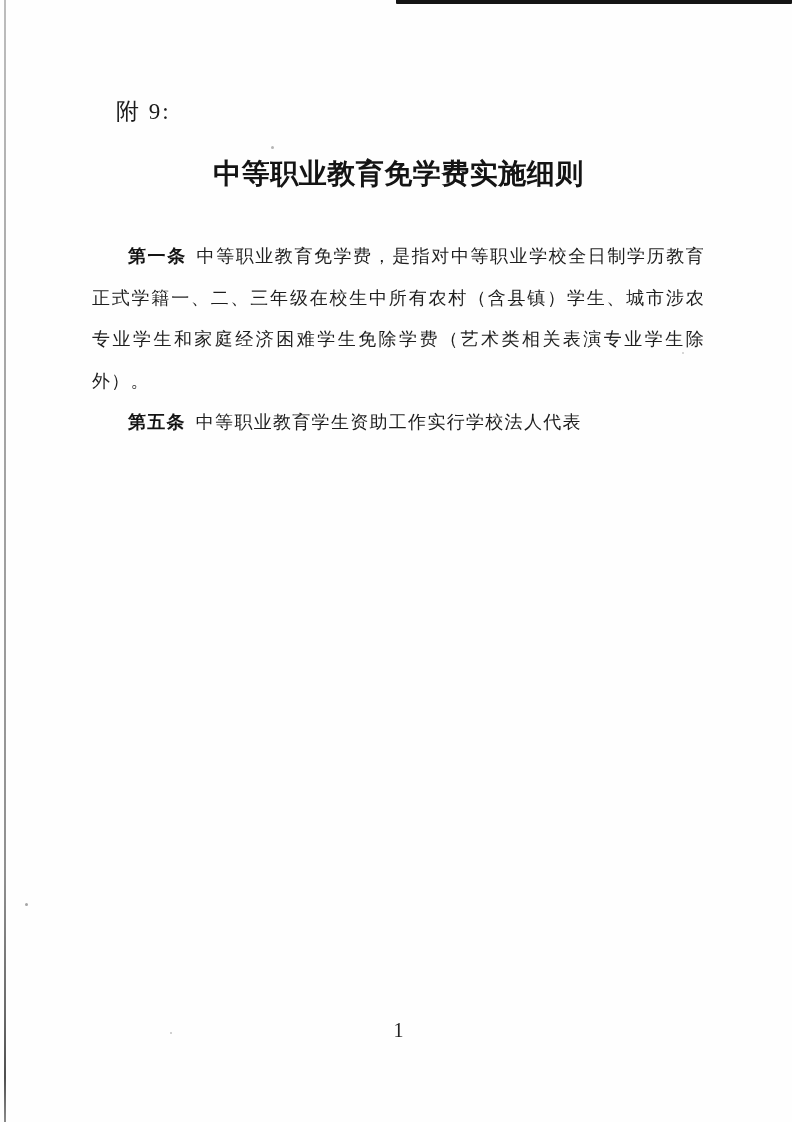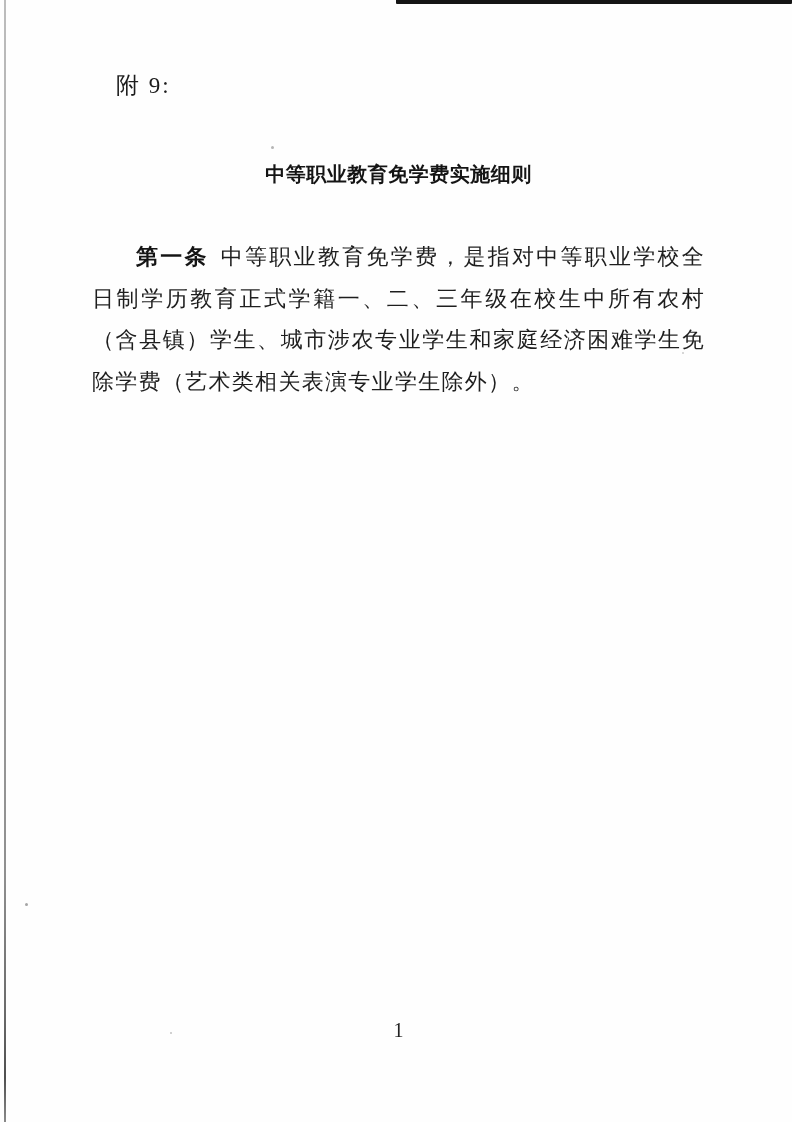--- a/index.html
+++ b/index.html
@@ -25,37 +25,37 @@
       #bdbdbd 0%, #a8a8a8 30%, #9d9d9d 55%, #8f8f8f 78%,
       #6b6b6b 90%, #4f4f4f 96%, #8a8a8a 100%);
   }
   .speck { position: absolute; border-radius: 50%; background: #b5b5b5; }
   .speck.s1 { left: 271px; top: 146px; width: 3px; height: 3px; }
   .speck.s2 { left: 25px; top: 903px; width: 3px; height: 3px; background: #a5a5a5; }
   .speck.s3 { left: 170px; top: 1032px; width: 2px; height: 2px; background: #c2c2c2; }
   .speck.s4 { left: 682px; top: 352px; width: 2px; height: 2px; background: #cacaca; }
 
   .attachment-label {
-    position: absolute; top: 73px; left: 116px;
+    position: absolute; top: 99px; left: 116px;
     font-size: 23px; line-height: 26px; letter-spacing: 2px; font-family: Liberation Serif, serif;
   }
 
   .doc-title {
     position: absolute; top: 153px; left: 92px; width: 613px;
     margin: 0;
     text-align: center;
-    font-size: 20px; line-height: 42px;
+    font-size: 28px; line-height: 42px;
     font-weight: 700;
     letter-spacing: 0.5px;
     color: #141414;
   }
 
   .doc-body {
     position: absolute; top: 236px; left: 92px; width: 613px;
-    font-size: 22px;
+    font-size: 18px;
     line-height: 41.6px;
     letter-spacing: 1.3px;
     text-align: justify;
     text-justify: inter-character;
     color: #1e1e1e;
   }
   .doc-body p { margin: 0; text-indent: 2em; }
   .doc-body .article-lead { font-weight: 700; margin-right: 0.55em; color: #141414; }
 
   .page-number {
@@ -76,15 +76,18 @@
 <div class="speck s4"></div>
 
 <div class="attachment-label">附 9:</div>
 
 <h1 class="doc-title">中等职业教育免学费实施细则</h1>
 
 <div class="doc-body">
   <p>
     <span class="article-lead">第一条</span><span>中等职业教育免学费，是指对中等职业学校全日制学历教育正式学籍一、二、三年级在校生中所有农村（含县镇）学生、城市涉农专业学生和家庭经济困难学生免除学费（艺术类相关表演专业学生除外）。</span>
   </p>
+  <p>
+    <span class="article-lead">第五条</span><span>中等职业教育学生资助工作实行学校法人代表</span>
+  </p>
 </div>
 
 <div class="page-number">1</div>
 
 </body></html>

